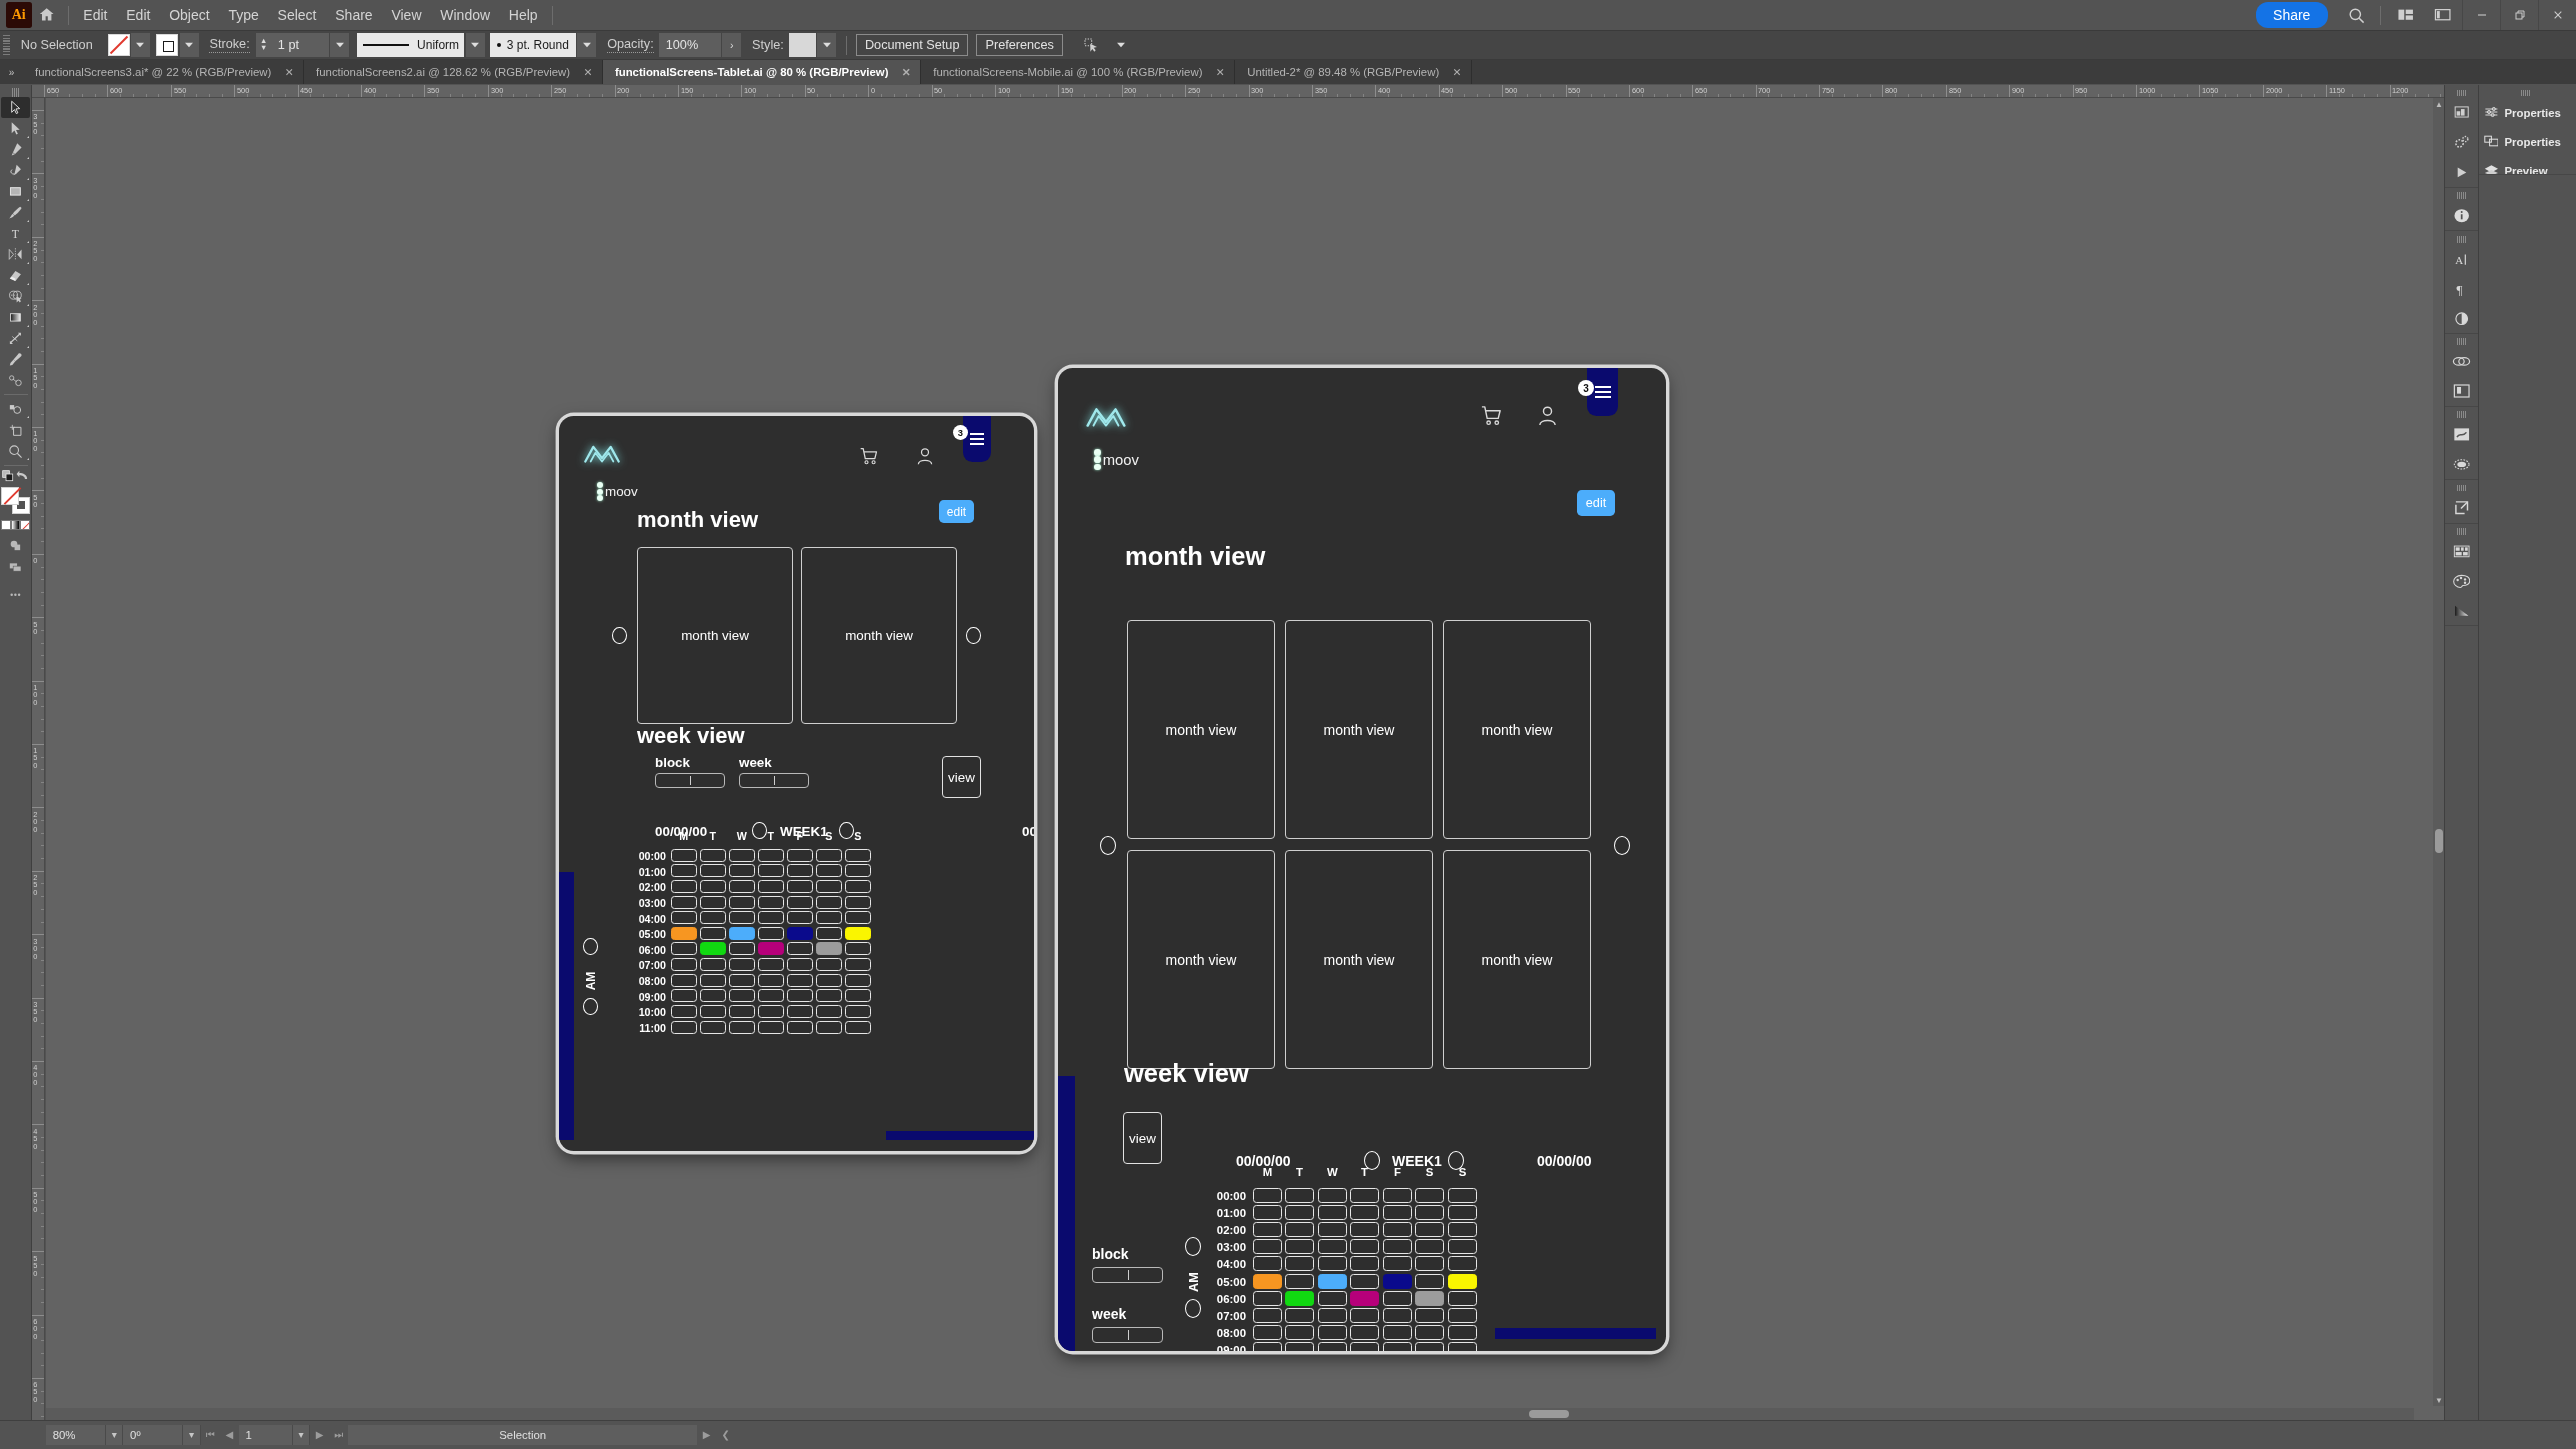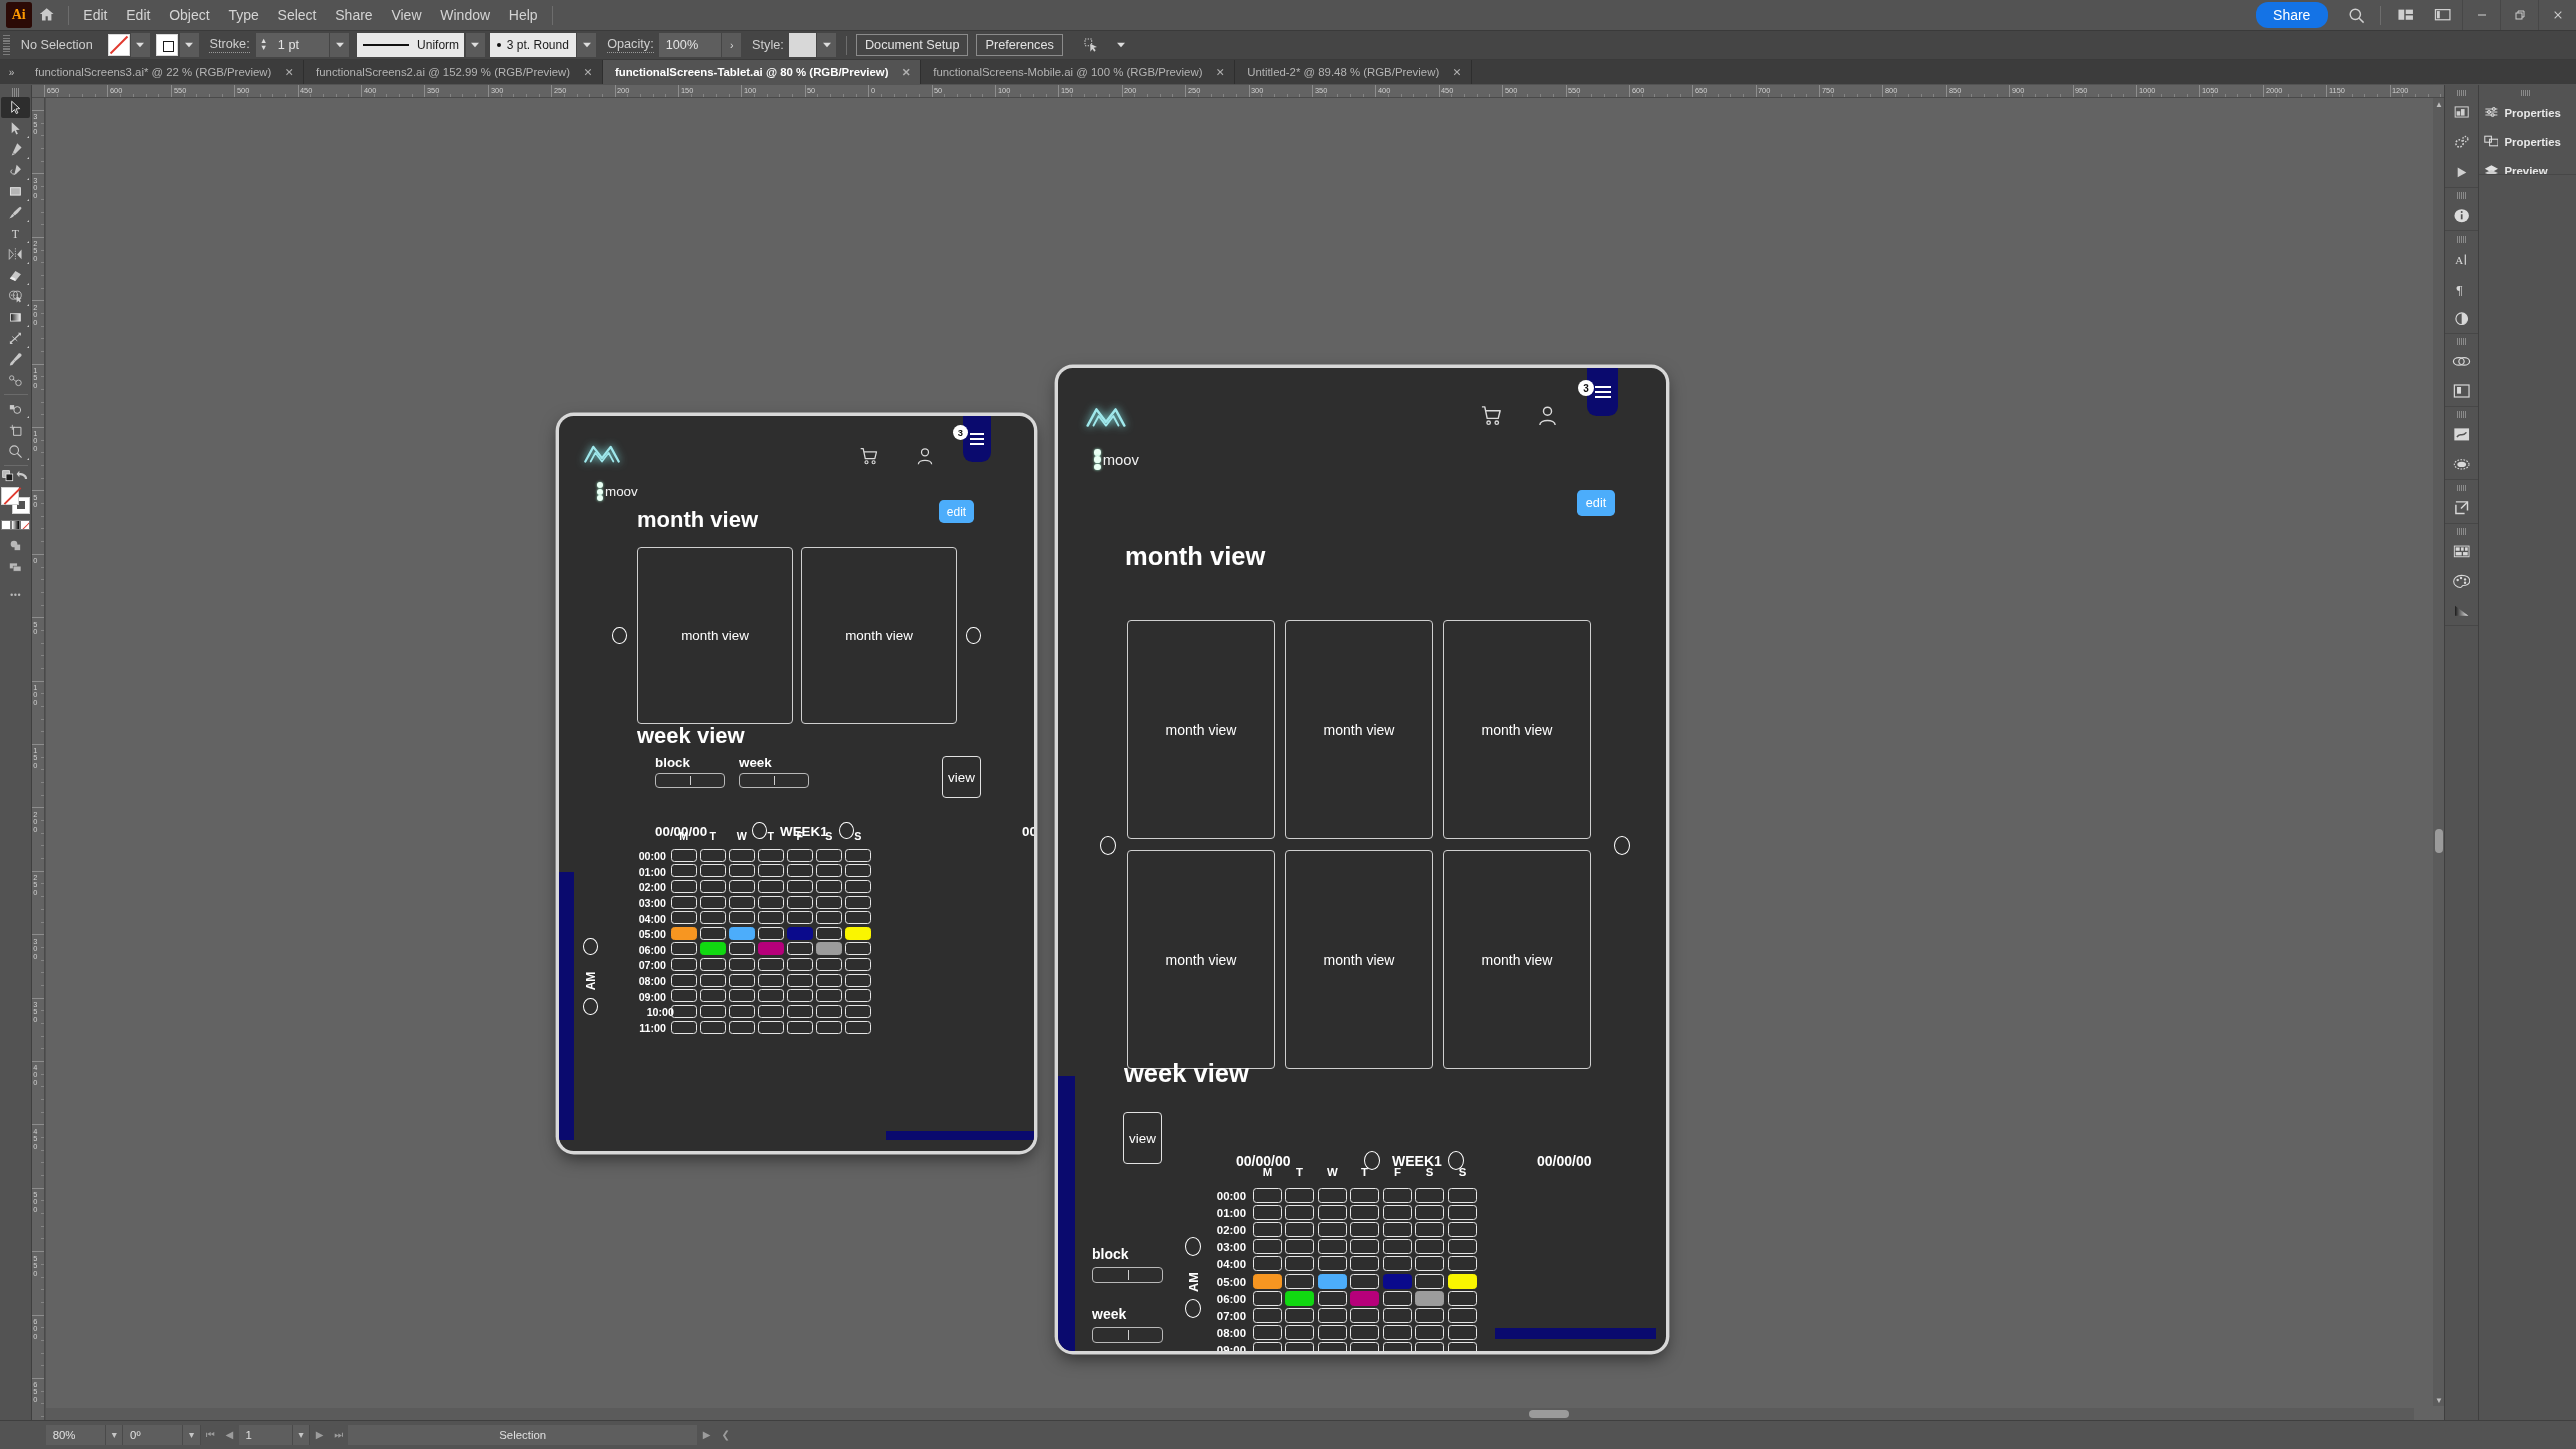--- a/index.html
+++ b/index.html
@@ -266,21 +266,21 @@
     </div>
 </div>
 
 <div id="tabbar">
   <div class="chev">»</div>
   <div class="doctab">
       <span>functionalScreens3.ai* @ 22 % (RGB/Preview)</span>
       <span class="tabx">✕</span>
     </div>
   <div class="doctab">
-      <span>functionalScreens2.ai @ 152.99 % (RGB/Preview)</span>
+      <span>functionalScreens2.ai @ 128.62 % (RGB/Preview)</span>
       <span class="tabx">✕</span>
     </div>
   <div class="doctab active">
       <span>functionalScreens-Tablet.ai @ 80 % (RGB/Preview)</span>
       <span class="tabx">✕</span>
     </div>
   <div class="doctab">
       <span>functionalScreens-Mobile.ai @ 100 % (RGB/Preview)</span>
       <span class="tabx">✕</span>
     </div>
@@ -975,21 +975,21 @@
         <div class="cell" style="left: 257px; top: 558px; width: 25.5px; height: 13.4px;"></div>
         <div class="cell" style="left: 286px; top: 558px; width: 25.5px; height: 13.4px;"></div>
         <div class="timelbl" style="left: 68px; top: 575px; width: 39px; font-size: 10.7px;">09:00</div>
         <div class="cell" style="left: 112px; top: 573px; width: 25.5px; height: 13.4px;"></div>
         <div class="cell" style="left: 141px; top: 573px; width: 25.5px; height: 13.4px;"></div>
         <div class="cell" style="left: 170px; top: 573px; width: 25.5px; height: 13.4px;"></div>
         <div class="cell" style="left: 199px; top: 573px; width: 25.5px; height: 13.4px;"></div>
         <div class="cell" style="left: 228px; top: 573px; width: 25.5px; height: 13.4px;"></div>
         <div class="cell" style="left: 257px; top: 573px; width: 25.5px; height: 13.4px;"></div>
         <div class="cell" style="left: 286px; top: 573px; width: 25.5px; height: 13.4px;"></div>
-        <div class="timelbl" style="left: 76px; top: 590px; width: 39px; font-size: 10.7px;">10:00</div>
+        <div class="timelbl" style="left: 68px; top: 590px; width: 39px; font-size: 10.7px;">10:00</div>
         <div class="cell" style="left: 112px; top: 589px; width: 25.5px; height: 13.4px;"></div>
         <div class="cell" style="left: 141px; top: 589px; width: 25.5px; height: 13.4px;"></div>
         <div class="cell" style="left: 170px; top: 589px; width: 25.5px; height: 13.4px;"></div>
         <div class="cell" style="left: 199px; top: 589px; width: 25.5px; height: 13.4px;"></div>
         <div class="cell" style="left: 228px; top: 589px; width: 25.5px; height: 13.4px;"></div>
         <div class="cell" style="left: 257px; top: 589px; width: 25.5px; height: 13.4px;"></div>
         <div class="cell" style="left: 286px; top: 589px; width: 25.5px; height: 13.4px;"></div>
         <div class="timelbl" style="left: 68px; top: 606px; width: 39px; font-size: 10.7px;">11:00</div>
         <div class="cell" style="left: 112px; top: 605px; width: 25.5px; height: 13.4px;"></div>
         <div class="cell" style="left: 141px; top: 605px; width: 25.5px; height: 13.4px;"></div>

